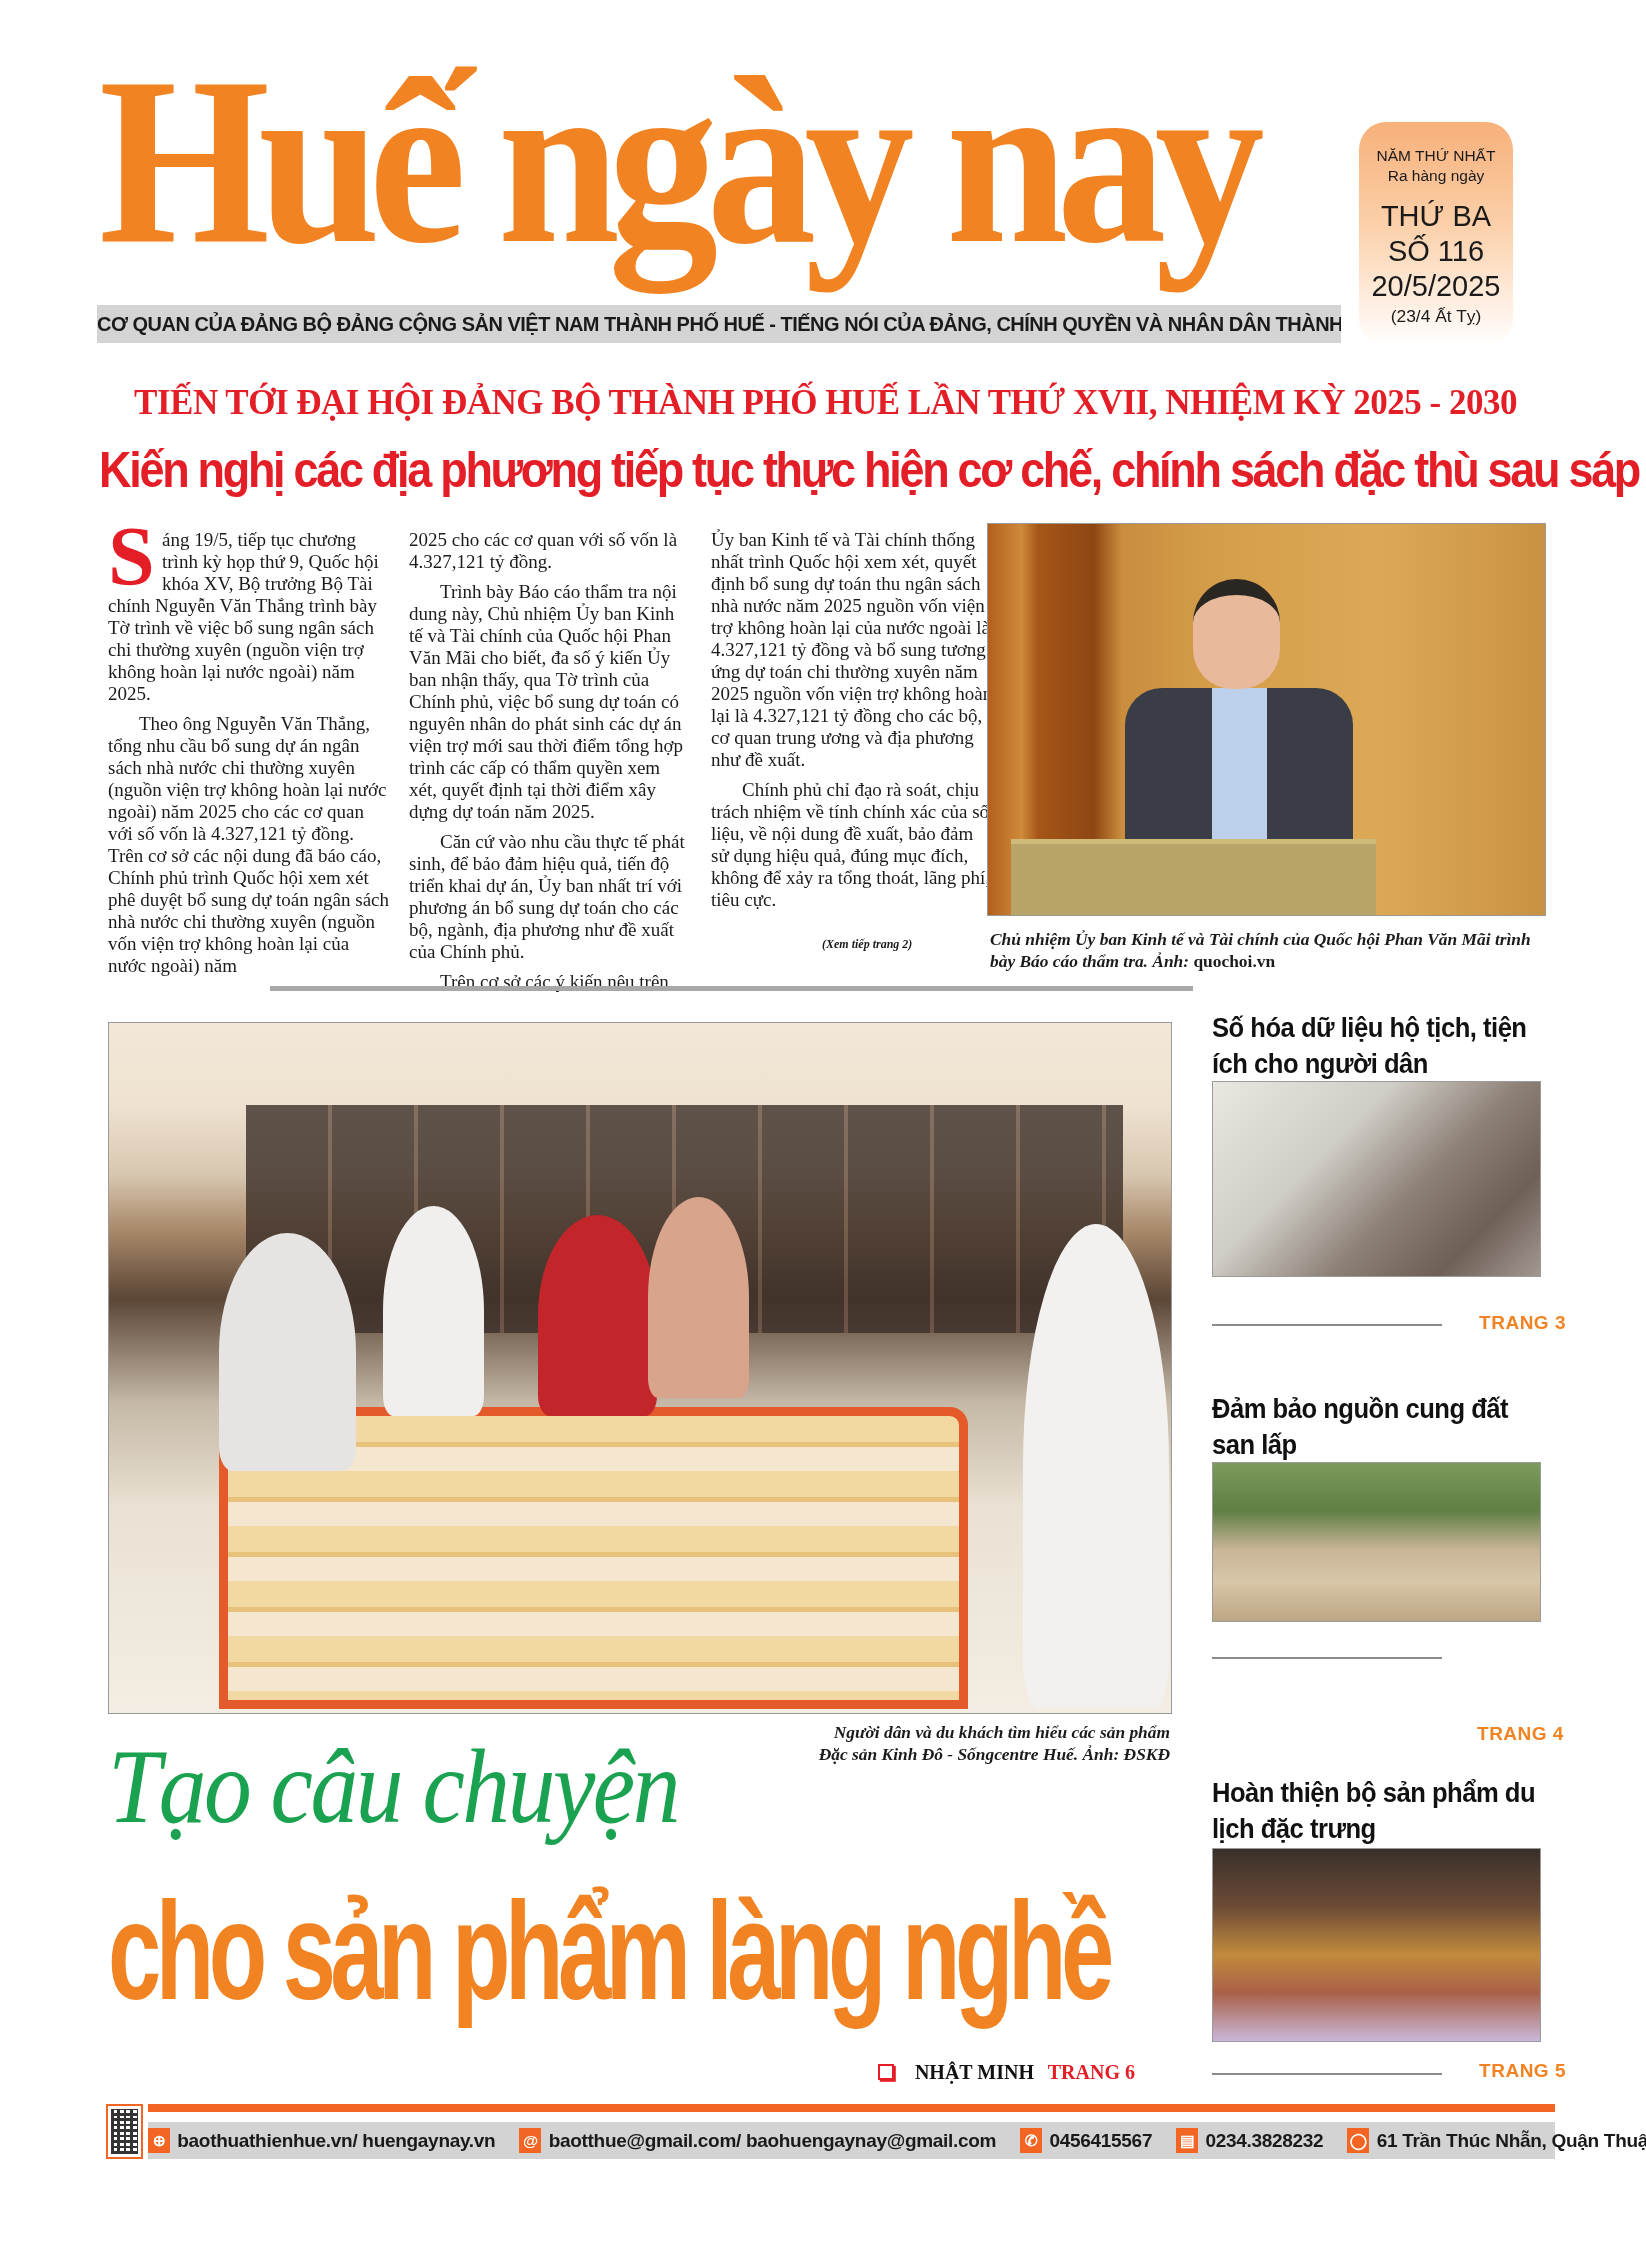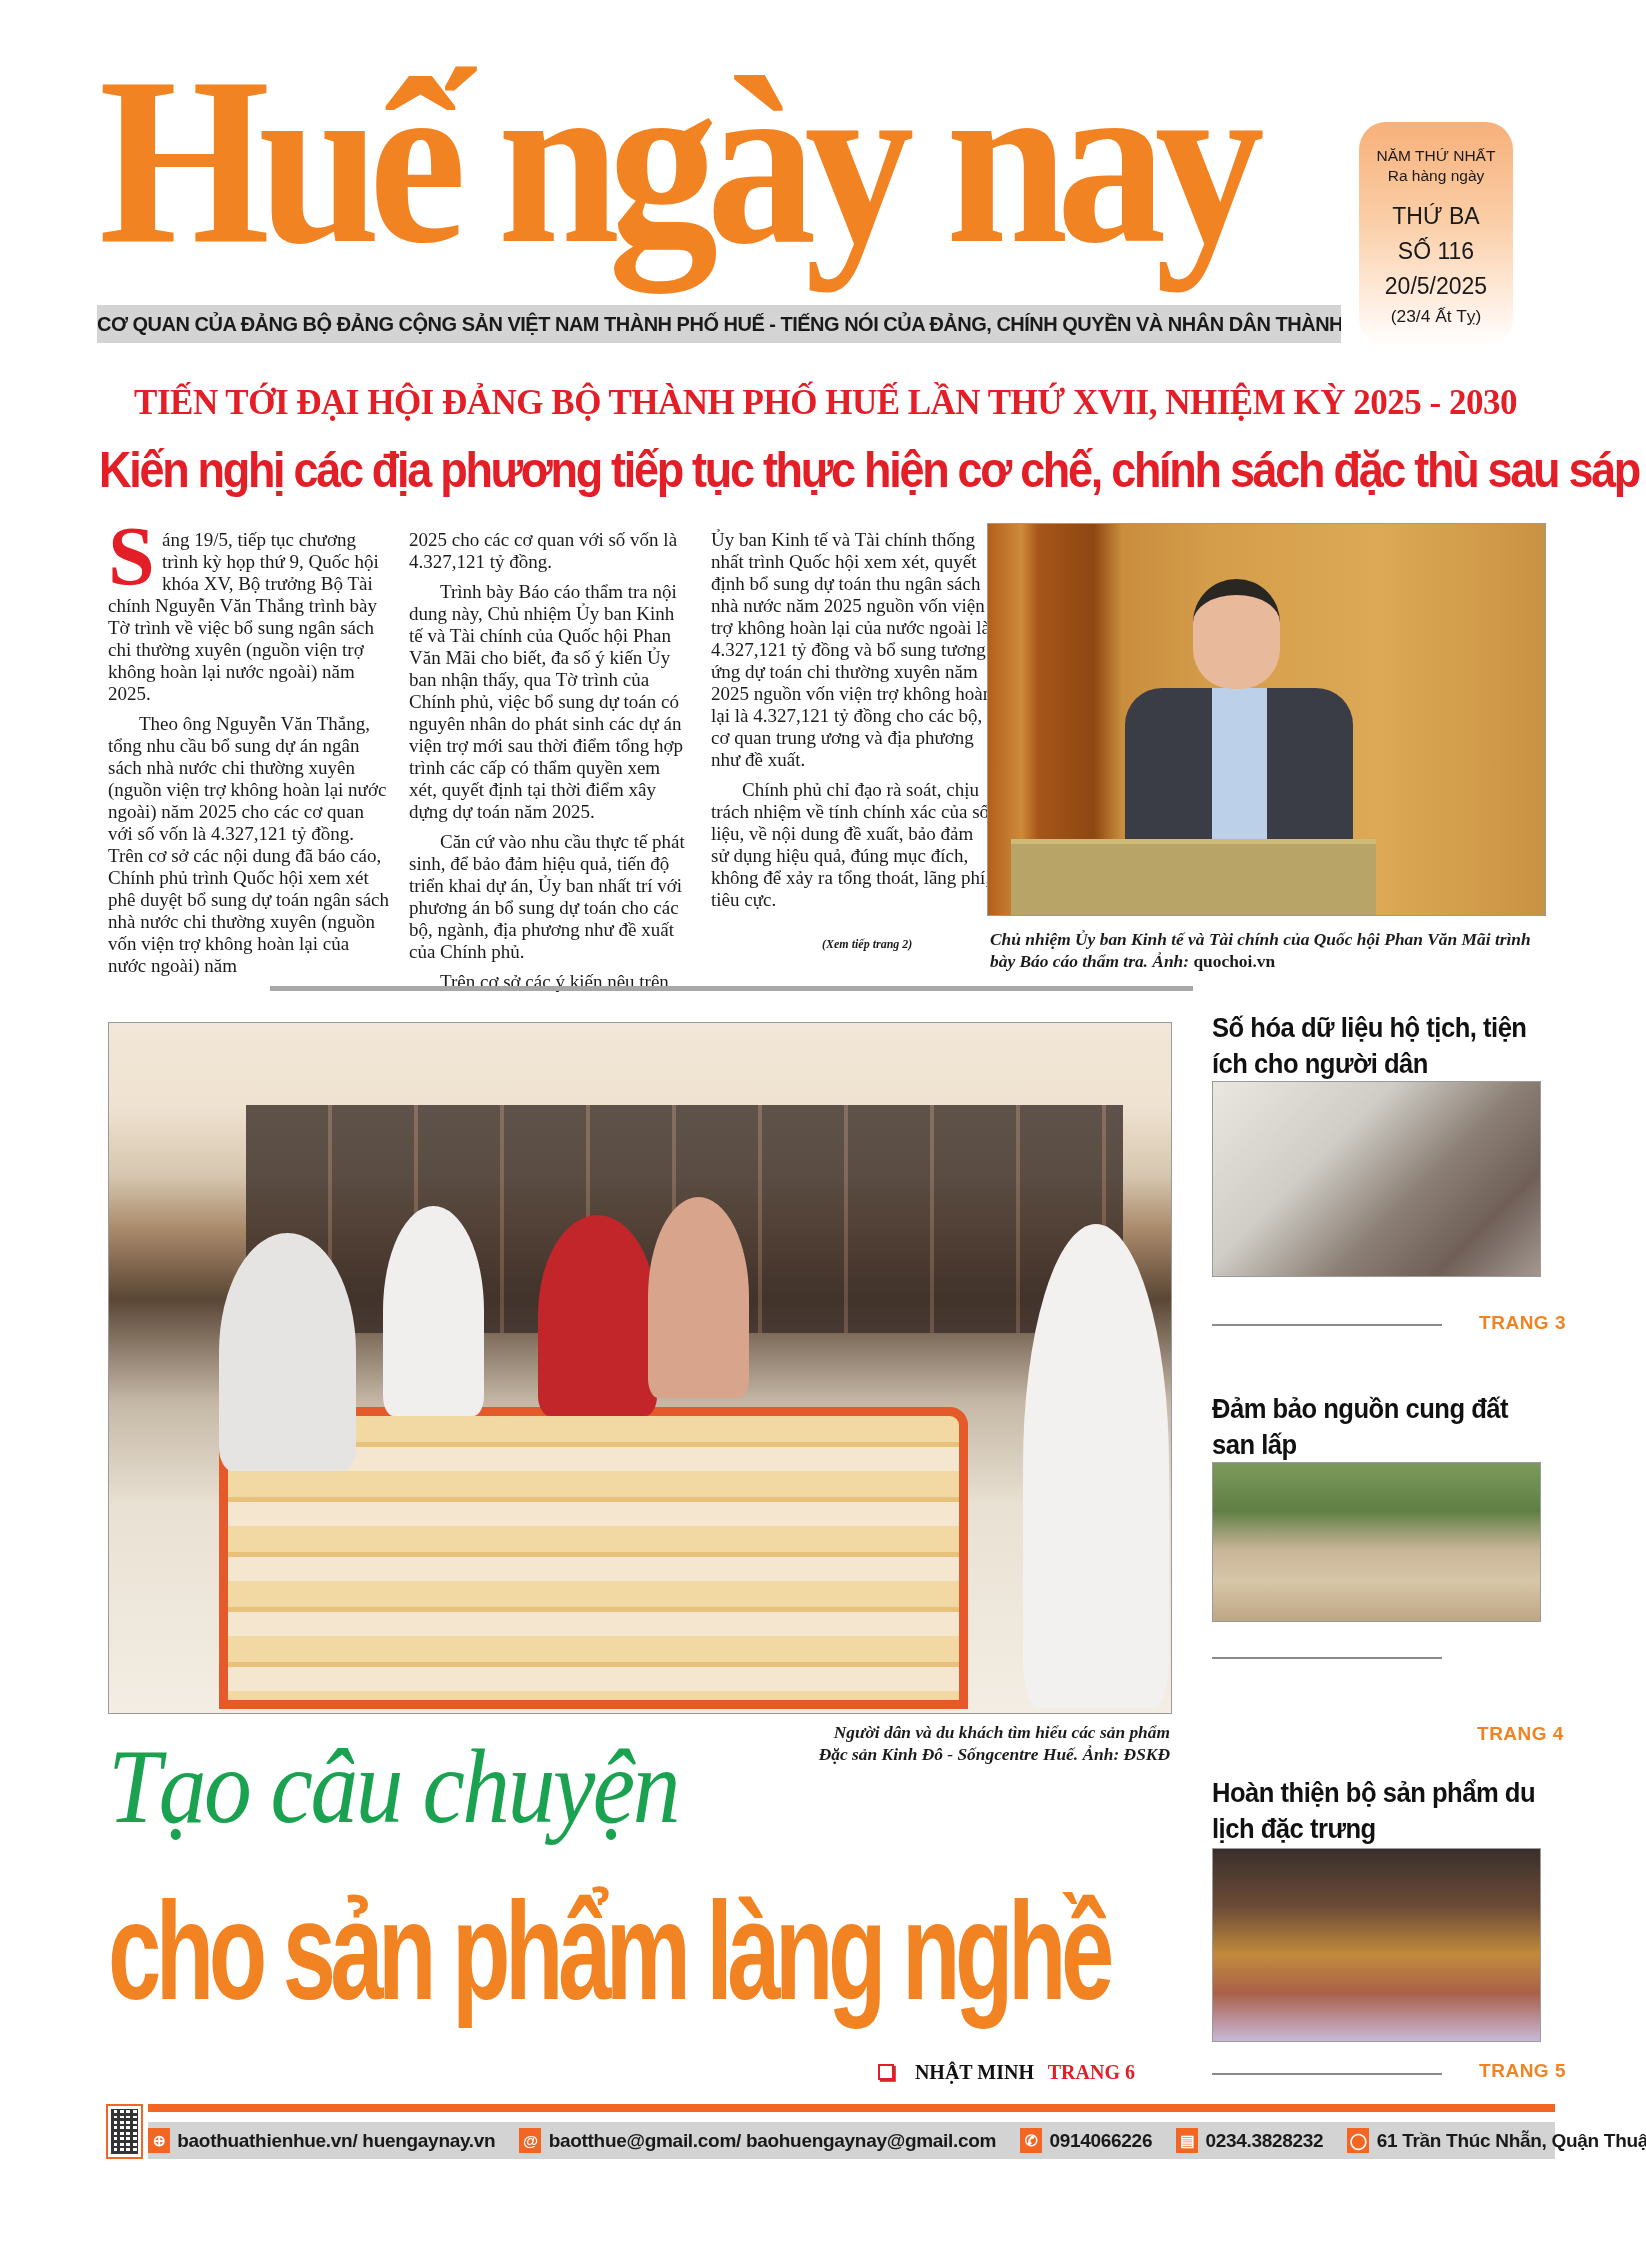--- a/index.html
+++ b/index.html
@@ -17,21 +17,21 @@
     white-space: nowrap;
   }
   .issue-box {
     left: 1359px; top: 122px; width: 154px; height: 224px;
     border-radius: 27.4px;
     background: linear-gradient(180deg, #f7b07a 0%, #fbcfa8 45%, #fff4ec 88%, #ffffff 100%);
     text-align: center; font-family: "Liberation Sans", sans-serif; color: #1a1a1a;
     padding-top: 24px;
   }
   .issue-box .small { font-size: 15.5px; line-height: 20px; }
-  .issue-box .big { font-size: 23px; line-height: 35px; }
+  .issue-box .big { font-size: 29px; line-height: 35px; }
   .issue-box .first-big { margin-top: 12.8px; }
   .issue-box .lunar { font-size: 17.4px; line-height: 24px; }
 
   .tagline {
     left: 97px; top: 305px; width: 1244px; height: 38px;
     background: #d4d4d4; color: #1a1a1a;
     font-family: "Liberation Sans", sans-serif; font-weight: 700;
     font-size: 20px; line-height: 38px; text-align: center;
     letter-spacing: -0.5px; white-space: nowrap; overflow: hidden;
     transform: scaleX(1);
@@ -294,21 +294,21 @@
   <span class="f-item">
     <span class="f-icon">⊕</span>
     <span>baothuathienhue.vn/ huengaynay.vn</span>
   </span>
   <span class="f-item">
     <span class="f-icon">@</span>
     <span>baotthue@gmail.com/ baohuengaynay@gmail.com</span>
   </span>
   <span class="f-item">
     <span class="f-icon">✆</span>
-    <span>0914066226</span>
+    <span>0456415567</span>
   </span>
   <span class="f-item">
     <span class="f-icon">▤</span>
     <span>0234.3828232</span>
   </span>
   <span class="f-item" style="margin-right:0;">
     <span class="f-icon">◯</span>
     <span>61 Trần Thúc Nhẫn, Quận Thuận Hóa, TP. Huế</span>
   </span>
 </div>

